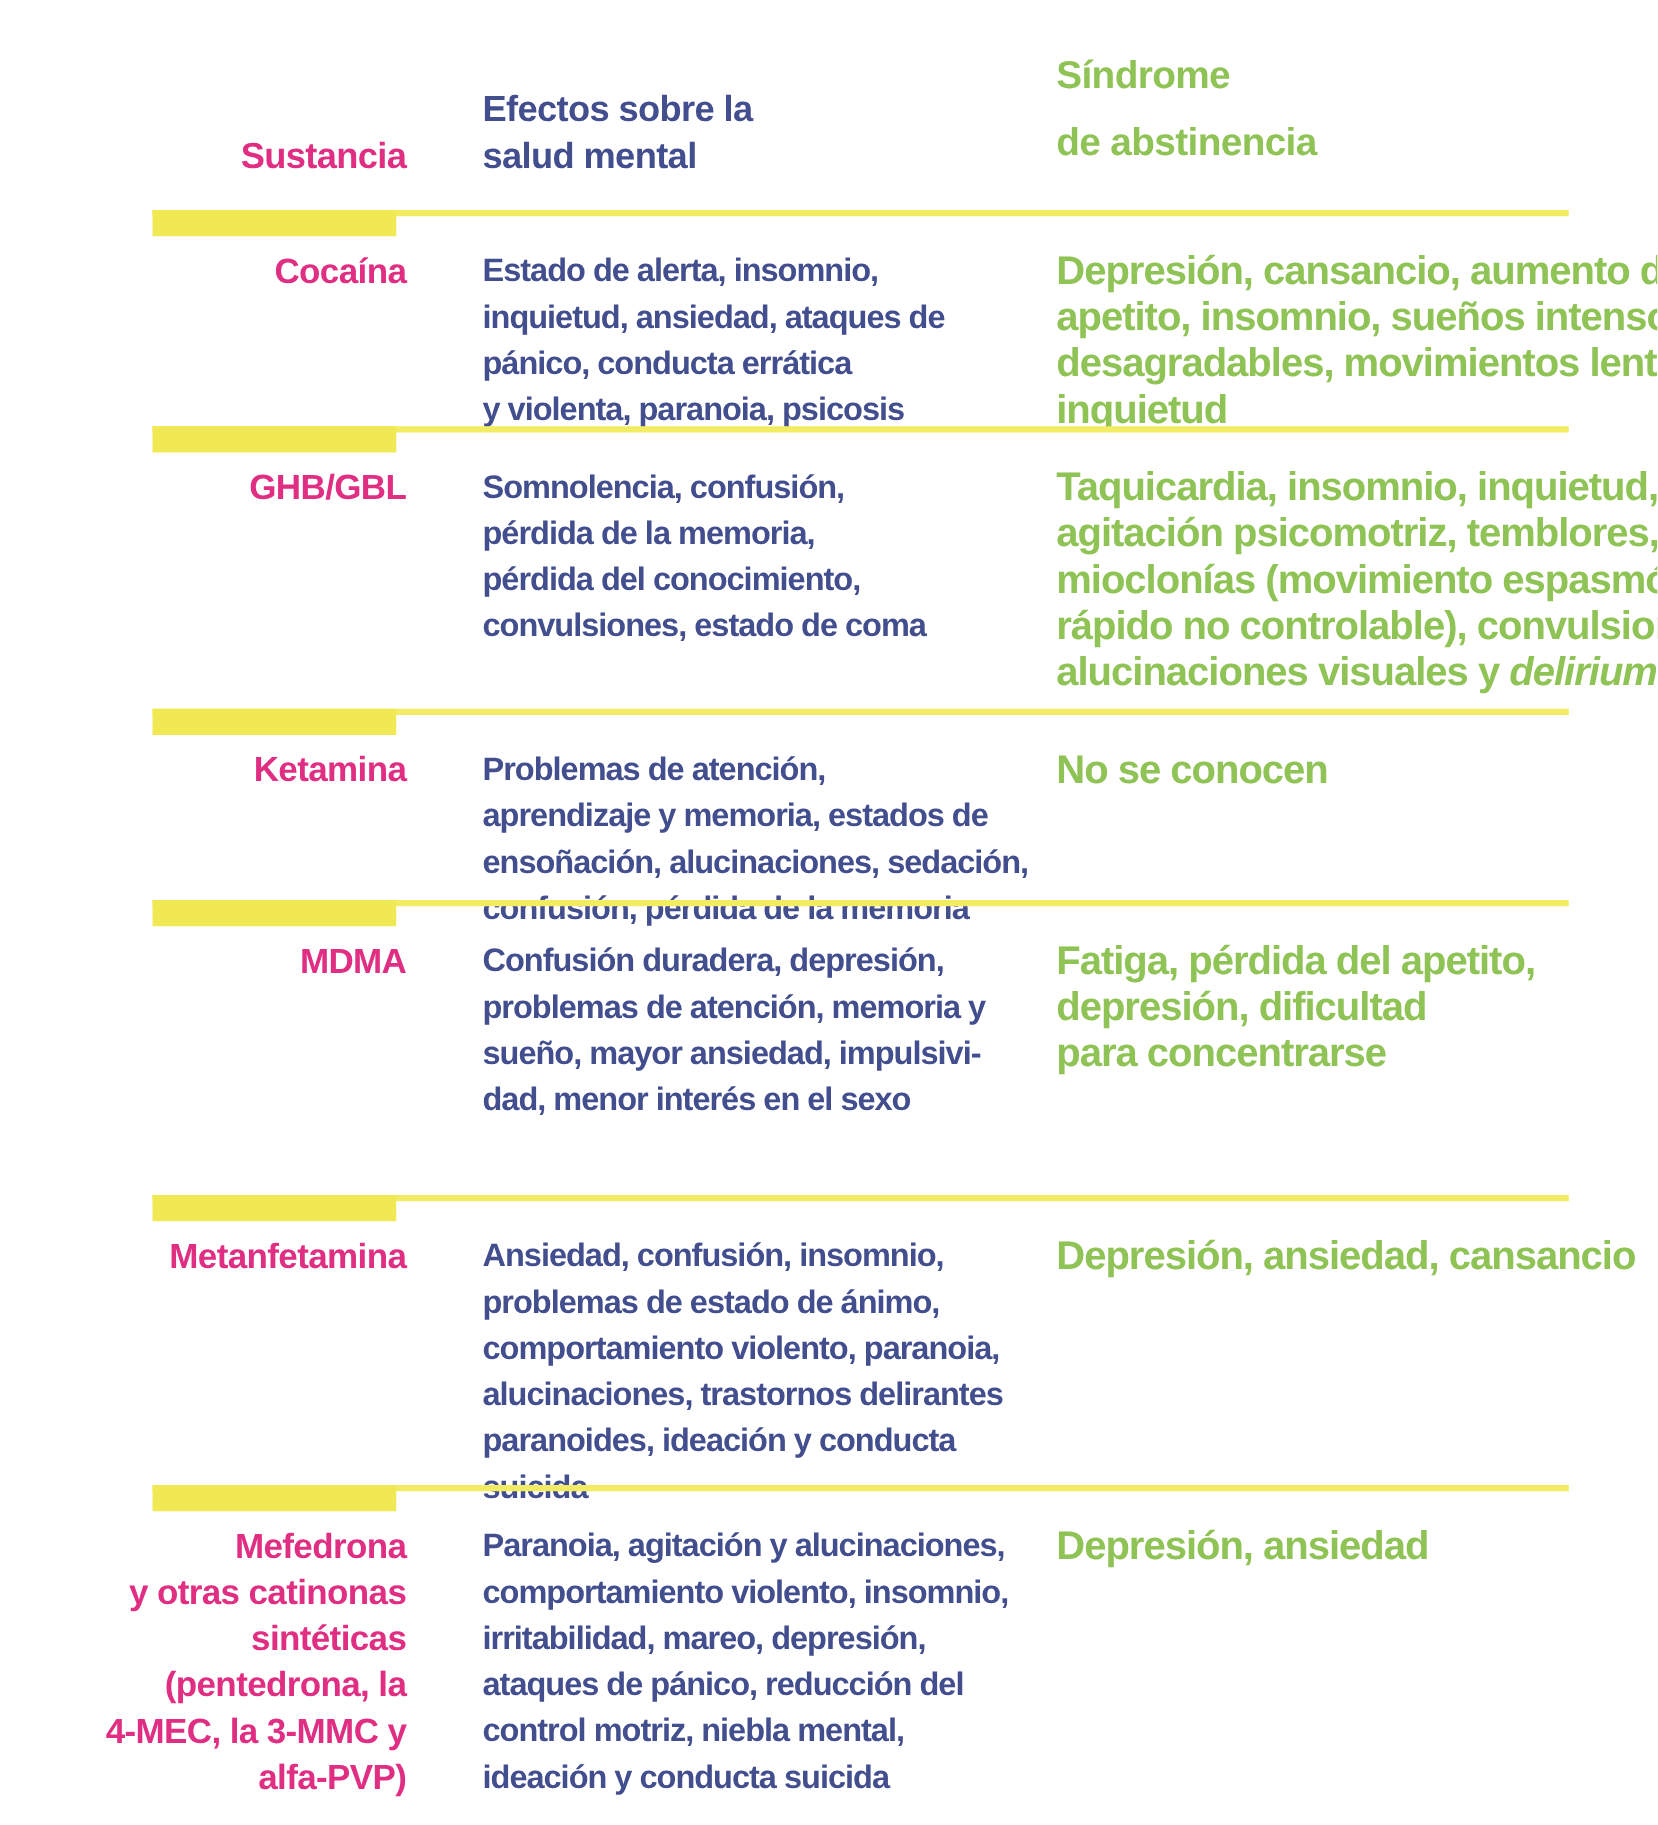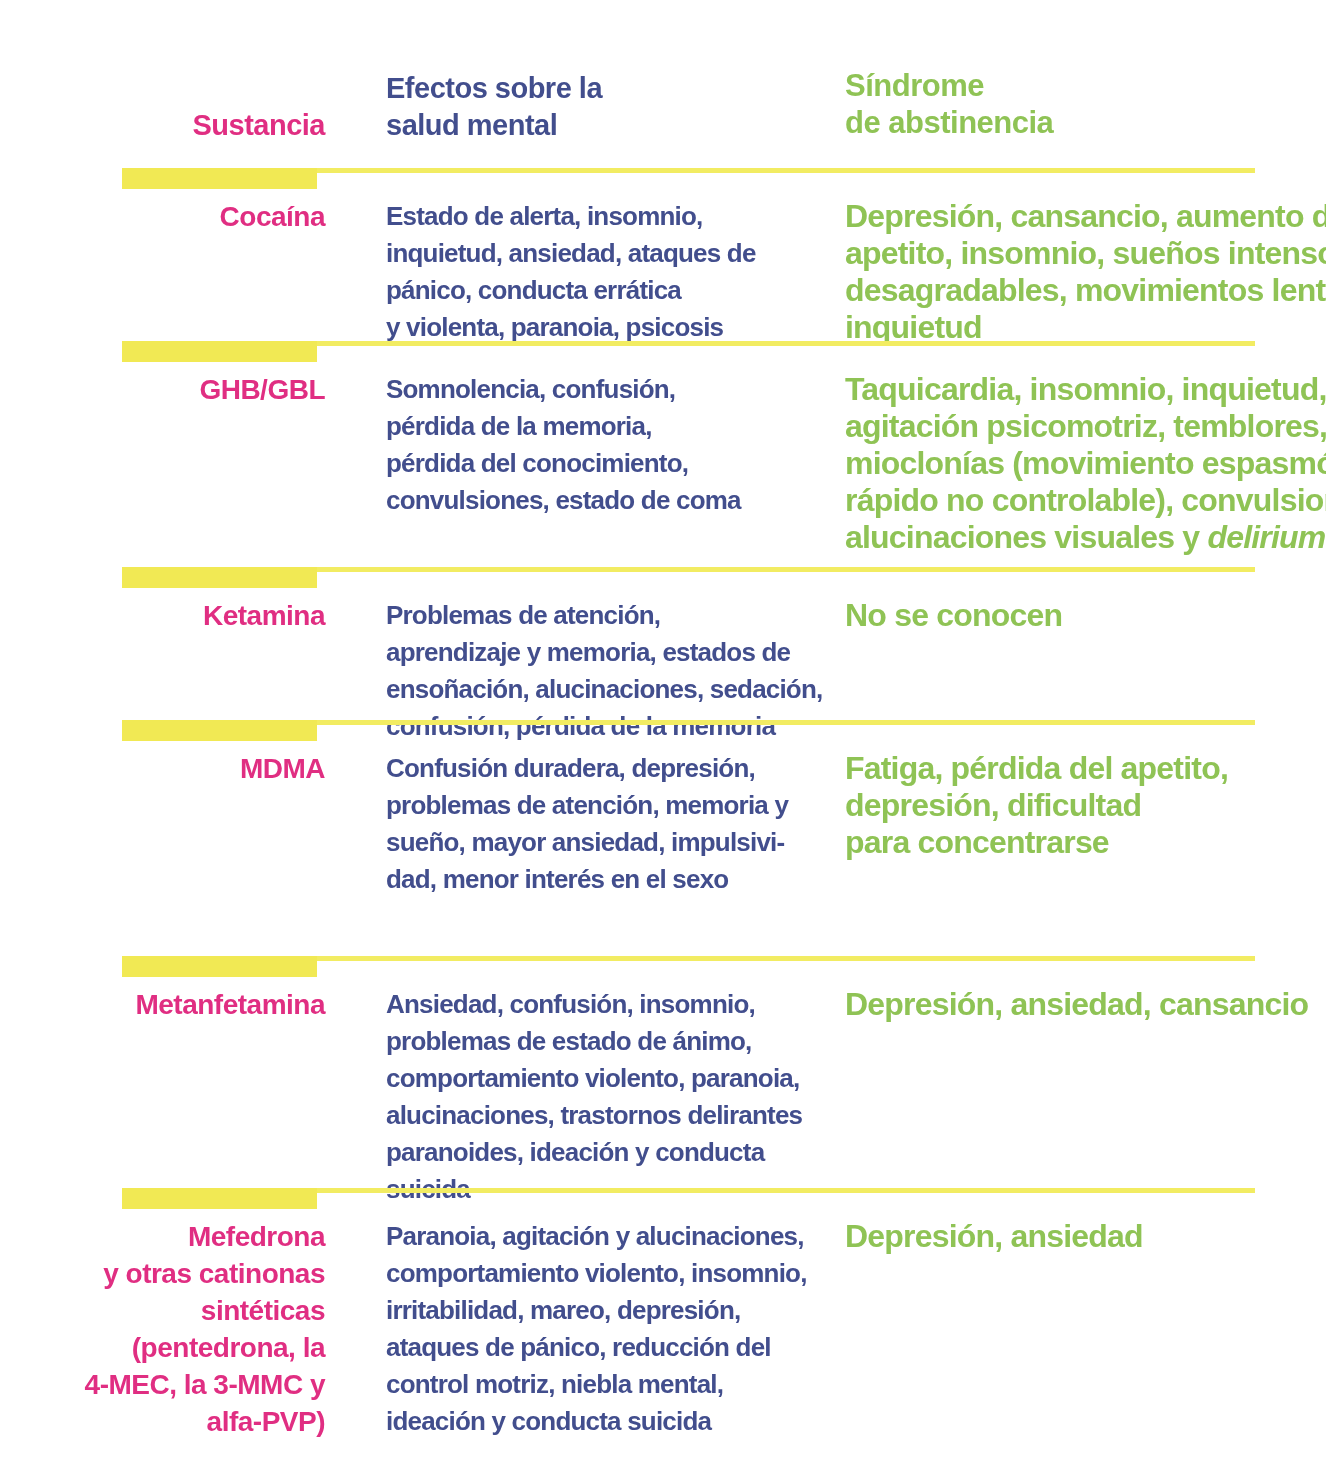--- a/index.html
+++ b/index.html
@@ -32,21 +32,21 @@
     align-items:flex-end;
     padding-bottom:24px;
   }
   .th{
     white-space:pre;
     letter-spacing:-0.5px;
     line-height:37px;
   }
   .th-substance{color:var(--pink);font-size:29px;}
   .th-effects{color:var(--blue);font-size:29px;}
-  .th-withdrawal{color:var(--green);font-size:31px;line-height:37px;margin-bottom:3px;}
+  .th-withdrawal{color:var(--green);font-size:31px;line-height:54px;margin-bottom:3px;}
   
   .row{position:relative;}
   .row-1{height:173px;}
   .row-2{height:226px;}
   .row-3{height:134px;}
   .row-4{height:236px;margin-top:19px;}
   .row-5{height:232px;}
   .row-6{height:275px;}
   .divider{
     position:relative;

